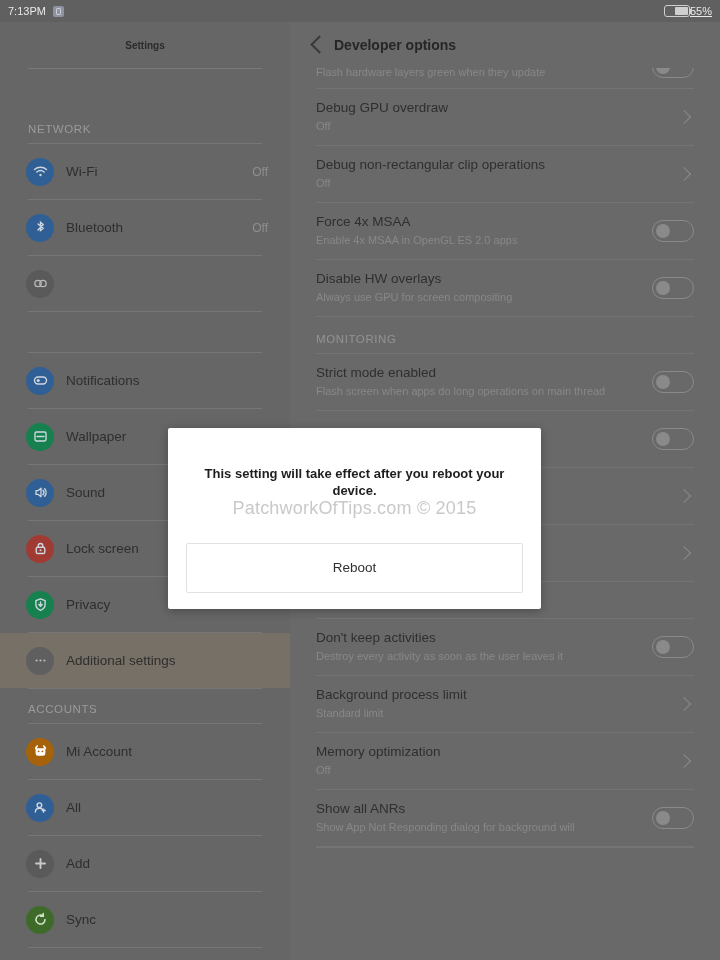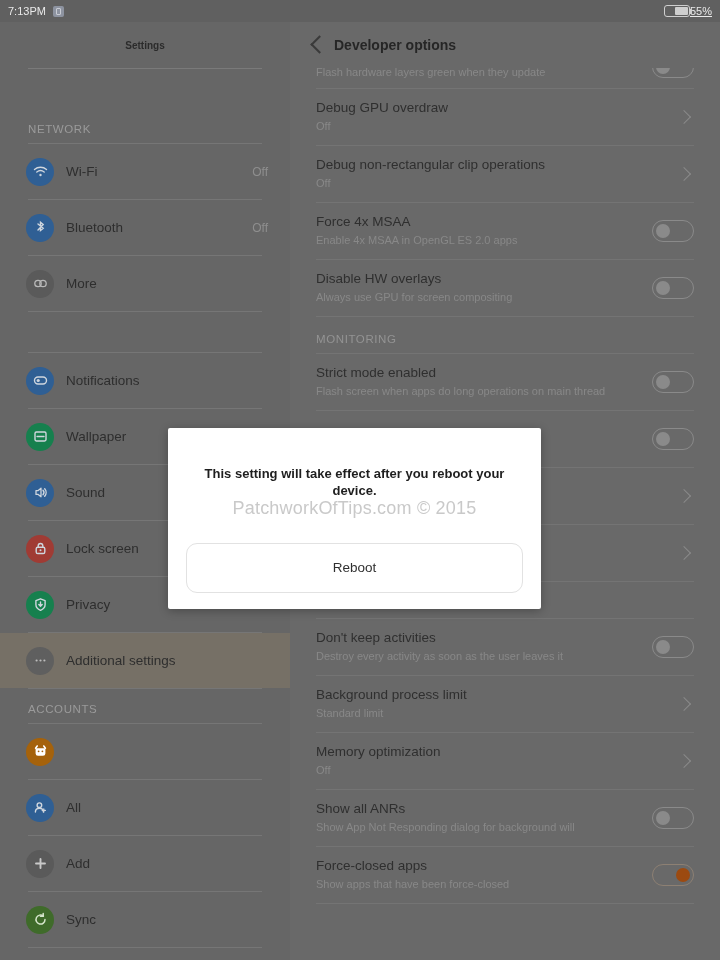--- a/index.html
+++ b/index.html
@@ -137,21 +137,21 @@
   .dlg-msg{
     font-size:13px;font-weight:bold;color:#1e1e1e;text-align:center;
     line-height:1.3;
   }
   .dlg-mark{
     font-size:18px;color:#c9c9c9;text-align:center;margin-top:-2px;
     letter-spacing:.2px;font-family:"Liberation Sans","DejaVu Sans",sans-serif;
     white-space:nowrap;
   }
   .dlg-btn{
-    margin-top:24px;height:48px;border:1px solid #e2e2e2;border-radius:11px;
+    margin-top:24px;height:48px;border:1px solid #e2e2e2;border-radius:2px;
     display:flex;align-items:center;justify-content:center;
     font-size:13.5px;color:#303030;background:#fff;cursor:pointer;
   }
 </style>
 </head>
 <body>
 
 <div id="root">
   <div class="screen">
 
@@ -199,21 +199,20 @@
               <span class="val">Off</span>
             </div>
             <div class="rowdiv"></div>
             <div class="row">
               <span class="ic" style="background: rgb(90, 90, 90);">
                 <svg width="17" height="17" viewBox="0 0 17 17">
                   <circle cx="6" cy="8.5" r="3.2" stroke="#b9b9b9" stroke-width="1.3" fill="none"></circle>
                   <circle cx="11" cy="8.5" r="3.2" stroke="#b9b9b9" stroke-width="1.3" fill="none"></circle>
                 </svg>
               </span>
-              <span class="lbl">More</span>
             </div>
             <div class="rowdiv"></div>
             <div class="spacer-40"></div>
             <div class="rowdiv"></div>
             <div class="row">
               <span class="ic" style="background: rgb(47, 95, 148);">
                 <svg width="17" height="17" viewBox="0 0 17 17">
                   <rect x="2.5" y="5" width="12" height="7" rx="3.5" stroke="#cfd6de" stroke-width="1.4" fill="none" stroke-linecap="round"></rect>
                   <circle cx="6.2" cy="8.5" r="1.6" fill="#cfd6de"></circle>
                 </svg>
@@ -278,20 +277,21 @@
             <div class="rowdiv"></div>
             <div class="row">
               <span class="ic" style="background: rgb(165, 98, 11);">
                 <svg width="17" height="17" viewBox="0 0 17 17">
                   <path d="M3.6 5.2h9.8v5.2a2.4 2.4 0 0 1-2.4 2.4H6a2.4 2.4 0 0 1-2.4-2.4z" fill="#ffffff"></path>
                   <path d="M3.6 5.2l1.6-2.2M13.4 5.2l-1.6-2.2" stroke="#ffffff" stroke-width="1.6" stroke-linecap="round"></path>
                   <circle cx="6.6" cy="8.3" r="0.9" fill="#a5620b"></circle>
                   <circle cx="10.4" cy="8.3" r="0.9" fill="#a5620b"></circle>
                 </svg>
               </span>
+              <span class="lbl">Mi Account</span>
             </div>
             <div class="rowdiv"></div>
             <div class="row">
               <span class="ic" style="background: rgb(47, 95, 148);">
                 <svg width="17" height="17" viewBox="0 0 17 17">
                   <circle cx="7.4" cy="6.2" r="2.3" stroke="#cfd6de" stroke-width="1.4" fill="none" stroke-linecap="round"></circle>
                   <path d="M3.4 13c0-2.4 1.8-3.8 4-3.8s4 1.4 4 3.8" stroke="#cfd6de" stroke-width="1.4" fill="none" stroke-linecap="round"></path>
                   <path d="M11.8 9.8v3.2M10.2 11.4h3.2" stroke="#cfd6de" stroke-width="1.2" stroke-linecap="round"></path>
                 </svg>
               </span>
@@ -433,29 +433,20 @@
             <div class="citem">
               <div class="txt">
                 <div class="t1">Show all ANRs</div>
                 <div class="t2">Show App Not Responding dialog for background will</div>
               </div>
               <span class="tgl">
                 <i></i>
               </span>
             </div>
             <div class="cdiv"></div>
-            <div class="citem">
-              <div class="txt">
-                <div class="t1">Force-closed apps</div>
-                <div class="t2">Show apps that have been force-closed</div>
-              </div>
-              <span class="tgl on">
-                <i></i>
-              </span>
-            </div>
             <div class="cdiv"></div>
           </div>
       </div>
 
       <div class="dialog">
         <div class="dlg-inner">
           <div class="dlg-msg">This setting will take effect after you reboot your device.</div>
           <div class="dlg-mark">PatchworkOfTips.com © 2015</div>
           <div class="dlg-btn">Reboot</div>
         </div>

